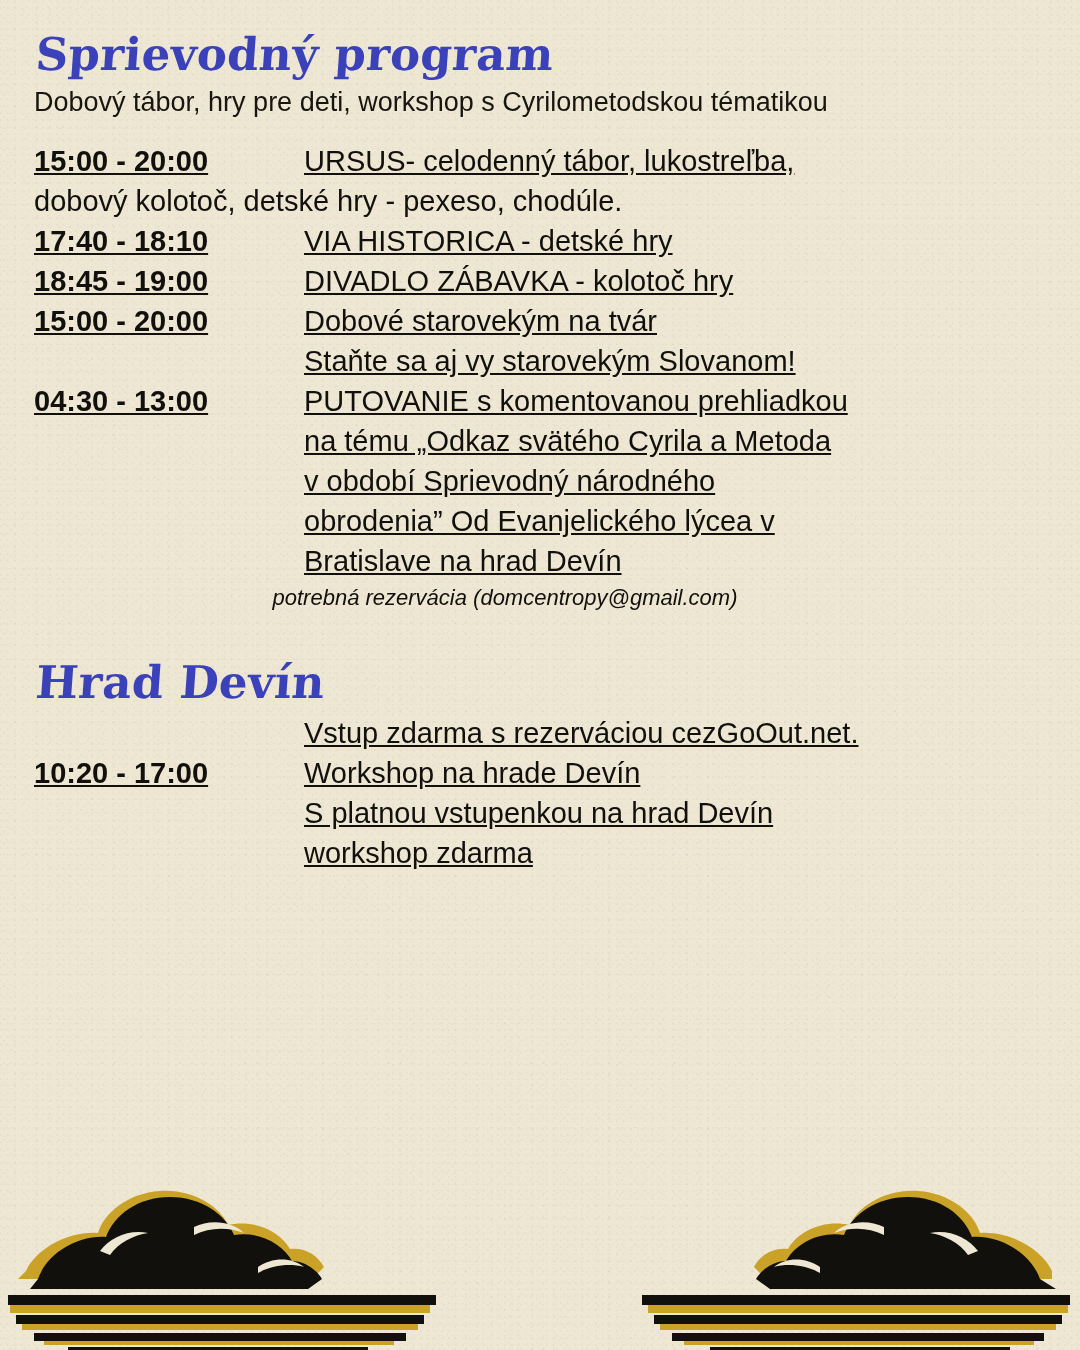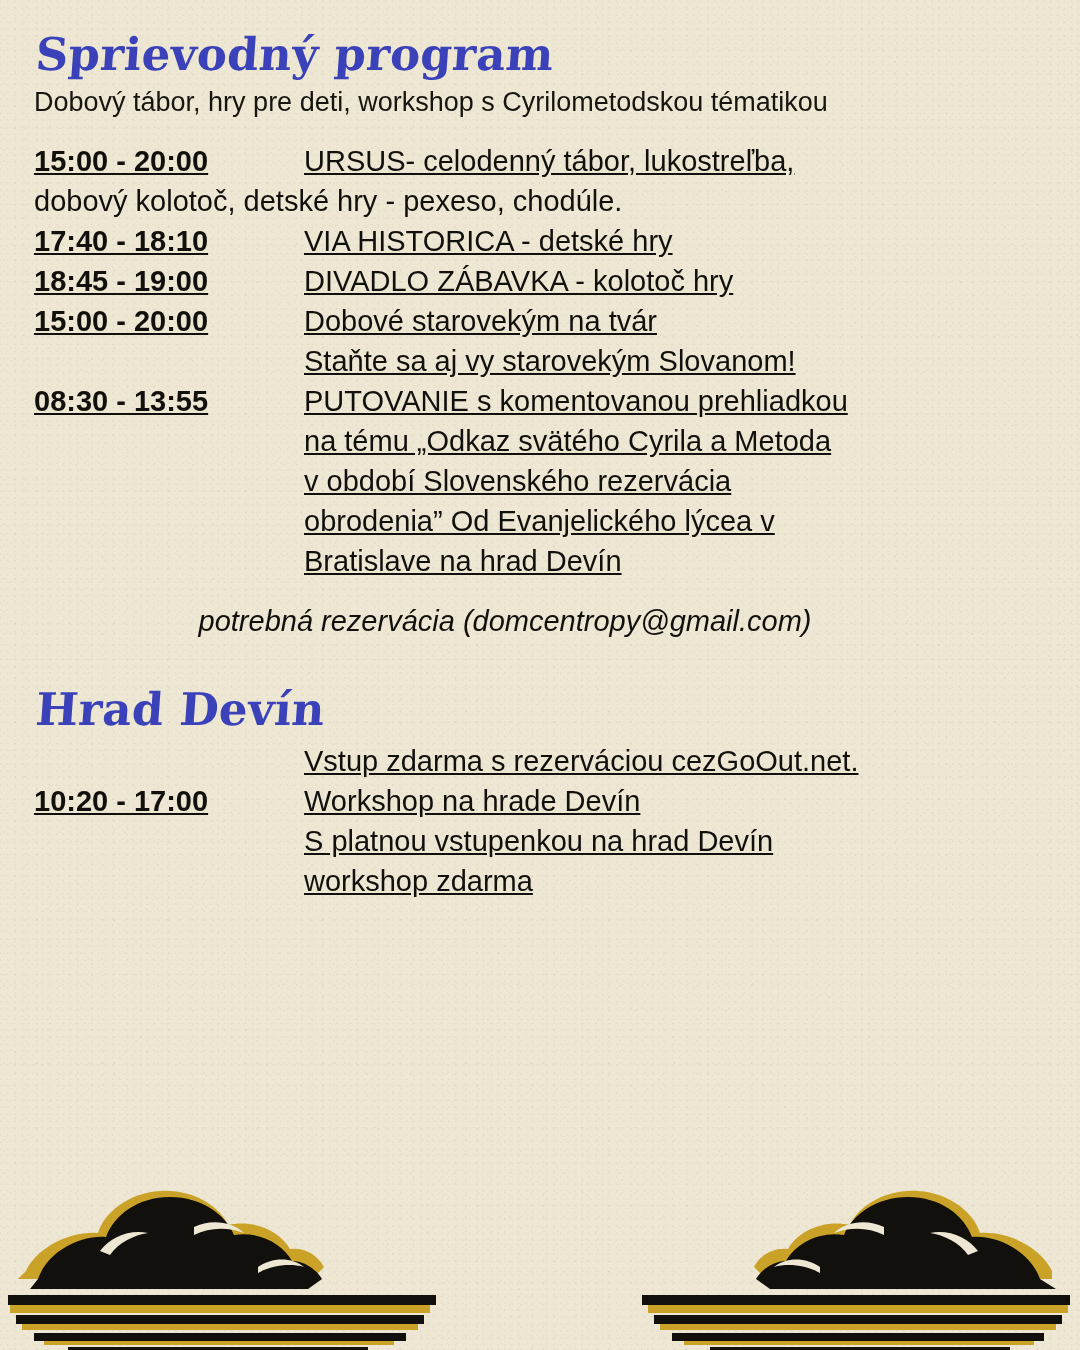--- a/index.html
+++ b/index.html
@@ -74,23 +74,23 @@
   }
   .row.continuation .time {
     visibility: hidden;
   }
   .wraptext {
     font-size: 29px;
     line-height: 1.38;
   }
   .note {
     font-style: italic;
-    font-size: 29px;
+    font-size: 22px;
     text-align: center;
-    margin-top: 20px;
+    margin-top: 2px;
     padding-right: 70px;
     line-height: 1.38;
   }
   .section-gap {
     height: 44px;
   }
   .second-title {
     font-size: 45px;
     margin-bottom: 18px;
   }
@@ -134,32 +134,32 @@
       <div class="time">15:00 - 20:00</div>
       <div class="desc">Dobové starovekým na tvár</div>
     </div>
 
     <div class="row continuation">
       <div class="time"></div>
       <div class="desc">Staňte sa aj vy starovekým Slovanom!</div>
     </div>
 
     <div class="row">
-      <div class="time">08:30 - 13:55</div>
+      <div class="time">04:30 - 13:00</div>
       <div class="desc">PUTOVANIE s komentovanou prehliadkou</div>
     </div>
 
     <div class="row continuation">
       <div class="time"></div>
       <div class="desc">na tému „Odkaz svätého Cyrila a Metoda</div>
     </div>
 
     <div class="row continuation">
       <div class="time"></div>
-      <div class="desc">v období Slovenského rezervácia</div>
+      <div class="desc">v období Sprievodný národného</div>
     </div>
 
     <div class="row continuation">
       <div class="time"></div>
       <div class="desc">obrodenia”  Od Evanjelického lýcea v</div>
     </div>
 
     <div class="row continuation">
       <div class="time"></div>
       <div class="desc">Bratislave na hrad Devín</div>

